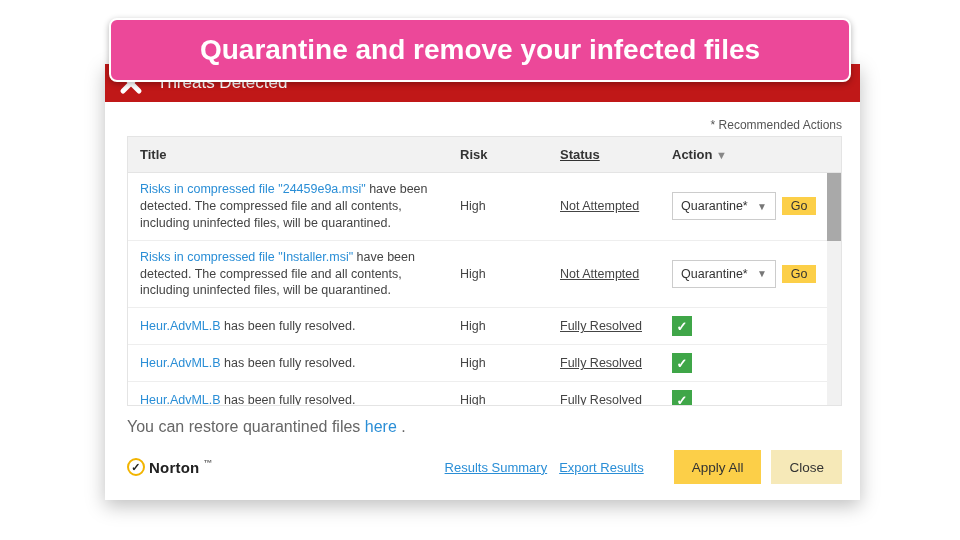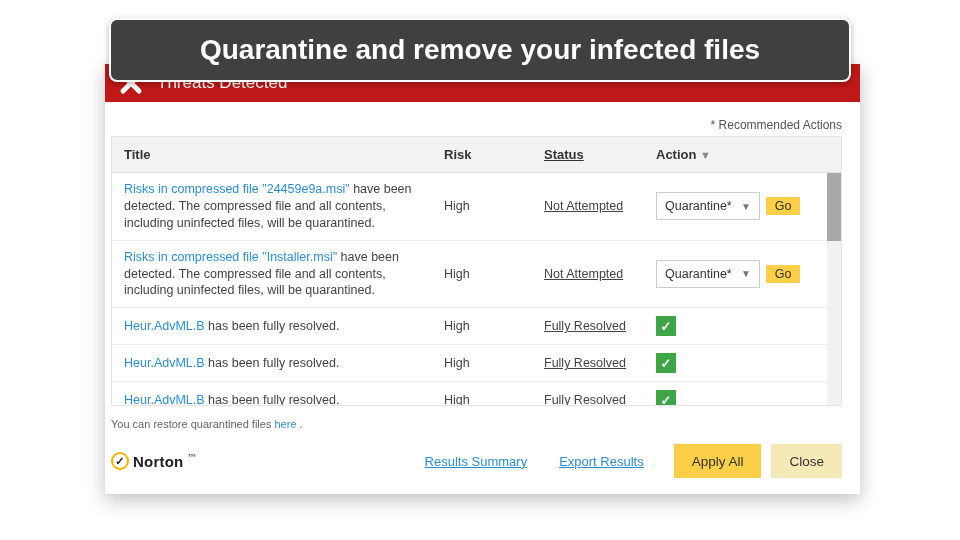--- a/index.html
+++ b/index.html
@@ -7,21 +7,21 @@
     width: 960px; height: 540px;
     background: #fff;
     font-family: "Segoe UI", Arial, sans-serif;
     overflow: hidden;
   }
   .top-banner {
     position: absolute;
     top: 18px; left: 50%;
     transform: translateX(-50%);
     width: 742px;
-    background: #404040;
+    background: #ec4899;
     border: 2px solid #fff;
     border-radius: 8px;
     box-shadow: 0 2px 6px rgba(0,0,0,0.3);
     padding: 14px 20px;
     text-align: center;
     z-index: 10;
   }
   .top-banner span {
     color: #fff;
     font-size: 28px;
@@ -42,21 +42,21 @@
     padding: 0 14px;
     gap: 14px;
   }
   .alert-header .x-icon svg { display:block; }
   .alert-header .title {
     color: #fff;
     font-size: 17px;
     font-weight: 400;
   }
   .body {
-    padding: 16px 18px 16px 6px;
+    padding: 16px 18px 16px 22px;
     background: #fff;
   }
   .rec-note {
     text-align: right;
     color: #555;
     font-size: 12px;
     margin-bottom: 4px;
   }
   .table-wrap {
     border: 1px solid #e4e4e4;
@@ -124,21 +124,21 @@
   }
   .check {
     display:inline-flex; align-items:center; justify-content:center;
     width: 20px; height: 20px;
     background: #3fa648;
     color: #fff;
     font-size: 13px;
     font-weight: bold;
   }
   .restore-line {
-    font-size: 11px;
+    font-size: 16px;
     color: #666;
     margin-top: 12px;
   }
   .restore-line .link { color:#2a8ed6; }
   .footer {
     display: flex;
     align-items: center;
     margin-top: 10px;
     padding-top: 4px;
   }
@@ -148,21 +148,21 @@
     letter-spacing: 0.2px;
   }
   .logo-mark {
     width: 18px; height: 18px; border-radius: 50%;
     border: 2px solid #f2b400;
     display:flex; align-items:center; justify-content:center;
     font-size: 11px; color:#222; font-weight:bold;
   }
   .logo-tm { font-size:9px; position:relative; top:-4px; color:#666; }
   .footer-links {
-    display:flex; gap:32px; margin-left:auto; margin-right:20px;justify-content:space-between;
+    display:flex; gap:12px; margin-left:auto; margin-right:20px;justify-content:space-between;
   }
   .footer-links span { color:#2a8ed6; font-size:13px; text-decoration: underline; }
   .btn {
     height: 34px; padding: 0 18px;
     display:inline-flex; align-items:center; justify-content:center;
     font-size: 13.5px; cursor:pointer;
     margin-left: 10px;
   }
   .btn-close { background:#f6e9b8; color:#333; }
   .btn-apply { background:#fccf48; color:#333; }

